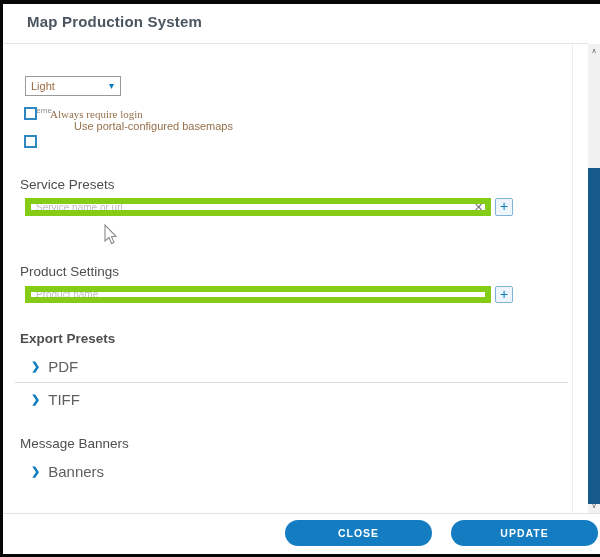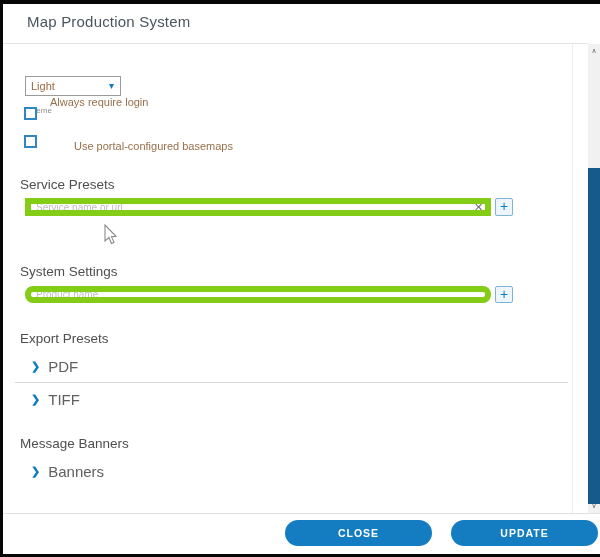--- a/index.html
+++ b/index.html
@@ -5,47 +5,47 @@
   * { margin:0; padding:0; box-sizing:border-box; }
   html,body { width:600px; height:557px; }
   body { font-family:"Liberation Sans", sans-serif; background:#fff; }
   #page { position:relative; width:600px; height:557px; background:#ffffff; overflow:hidden; }
 
   
   .frame-top    { position:absolute; left:0; top:0; width:600px; height:4px; background:#060606; }
   .frame-left   { position:absolute; left:0; top:0; width:3px; height:557px; background:#060606; }
   .frame-bottom { position:absolute; left:0; top:554px; width:600px; height:3px; background:#060606; }
 
-  .dialog-title { position:absolute; left:27px; top:13px; font-size:15px; color:#4a5560; letter-spacing:.2px; font-weight:400; }
+  .dialog-title { position:absolute; left:27px; top:13px; font-size:15px; color:#4a5560; letter-spacing:.2px; font-weight:700; }
   .header-divider { position:absolute; left:3px; top:43px; width:585px; height:1px; background:#e5e5e5; }
   .content-right-border { position:absolute; left:572px; top:44px; width:1px; height:469px; background:#ededed; }
 
   .theme-label { position:absolute; left:27px; top:68px; font-size:8px; color:#8f8f8f;margin-top:38px; }
   .theme-select { position:absolute; left:25px; top:76px; width:96px; height:20px; border:1px solid #9a9a9a; background:#fff; cursor:pointer; }
   .theme-select .value { position:absolute; left:5px; top:3px; font-size:11px; color:#9a6b42; }
   .theme-select .dd-chevron { position:absolute; right:6px; top:4px; font-size:10px; color:#0e7ab8; line-height:10px; }
 
   .checkbox { position:absolute; width:13px; height:13px; border:2px solid #2e87c0; background:#fff; cursor:pointer; }
   .cb1 { left:24px; top:107px; }
   .cb2 { left:24px; top:135px; }
   .checkbox-label { position:absolute; left:50px; font-size:11px; color:#96704a; }
-  .cbl1 { top:96px; }
-  .cbl2 { top:140px;padding-left:24px; }
+  .cbl1 { top:108px;font-family:Liberation Serif, serif; }
+  .cbl2 { top:120px;padding-left:24px; }
 
   .section-heading { position:absolute; left:20px; font-size:13.5px; color:#4e4e4e; }
   .h-service { top:177px; }
   .h-product { top:264px; }
-  .h-export  { top:331px; }
+  .h-export  { top:331px;font-weight:bold; }
   .h-message { top:436px; }
 
   .text-input { position:absolute; left:25px; width:466px; height:18px; border:6px solid #84cc16; background:#fff;
                 font-family:"Liberation Sans", sans-serif; font-size:10px; color:#444; padding:0 20px 0 5px; }
   .text-input::placeholder { color:#bdbdbd; opacity:1; }
   .in-service { top:198px; }
-  .in-product { top:286px; height:17px;border-radius:8px; }
+  .in-product { top:286px; height:17px; }
   .clear-icon { position:absolute; left:474px; top:201px; font-size:11px; color:#6f6f6f; cursor:pointer; line-height:12px; }
 
   .add-button { position:absolute; left:495px; width:18px; height:18px; border:1px solid #7fb4d9; background:#eef6fb;
                 border-radius:2px; color:#0c7ec0; font-size:14px; line-height:15px; text-align:center; cursor:pointer; }
   .add1 { top:198px; }
   .add2 { top:286px; height:17px; line-height:14px; }
 
   .accordion-row { position:absolute; left:31px; height:16px; display:flex; align-items:center; cursor:pointer; }
   .r-pdf { top:358px; }
   .r-tiff { top:391px; }
@@ -96,21 +96,21 @@
 
   <div class="section-heading h-service">Service Presets</div>
   <input class="text-input in-service" type="text" placeholder="Service name or url" style="">
   <span class="clear-icon">✕</span>
   <div class="add-button add1"><span>+</span></div>
 
   <svg class="cursor" viewBox="0 0 16 22">
     <path d="M3 1 L3 17 L7 13.5 L9.5 19.5 L12 18.4 L9.5 12.6 L14 12.3 Z" fill="#ffffff" stroke="#8a8a8a" stroke-width="1.1"></path>
   </svg>
 
-  <div class="section-heading h-product">System Settings</div>
+  <div class="section-heading h-product">Product Settings</div>
   <input class="text-input in-product" type="text" placeholder="Product name" style="">
   <div class="add-button add2"><span>+</span></div>
 
   <div class="section-heading h-export">Export Presets</div>
 
   <div class="accordion-row r-pdf">
     <span class="acc-chevron">❯</span>
     <span class="acc-label">PDF</span>
   </div>
 

